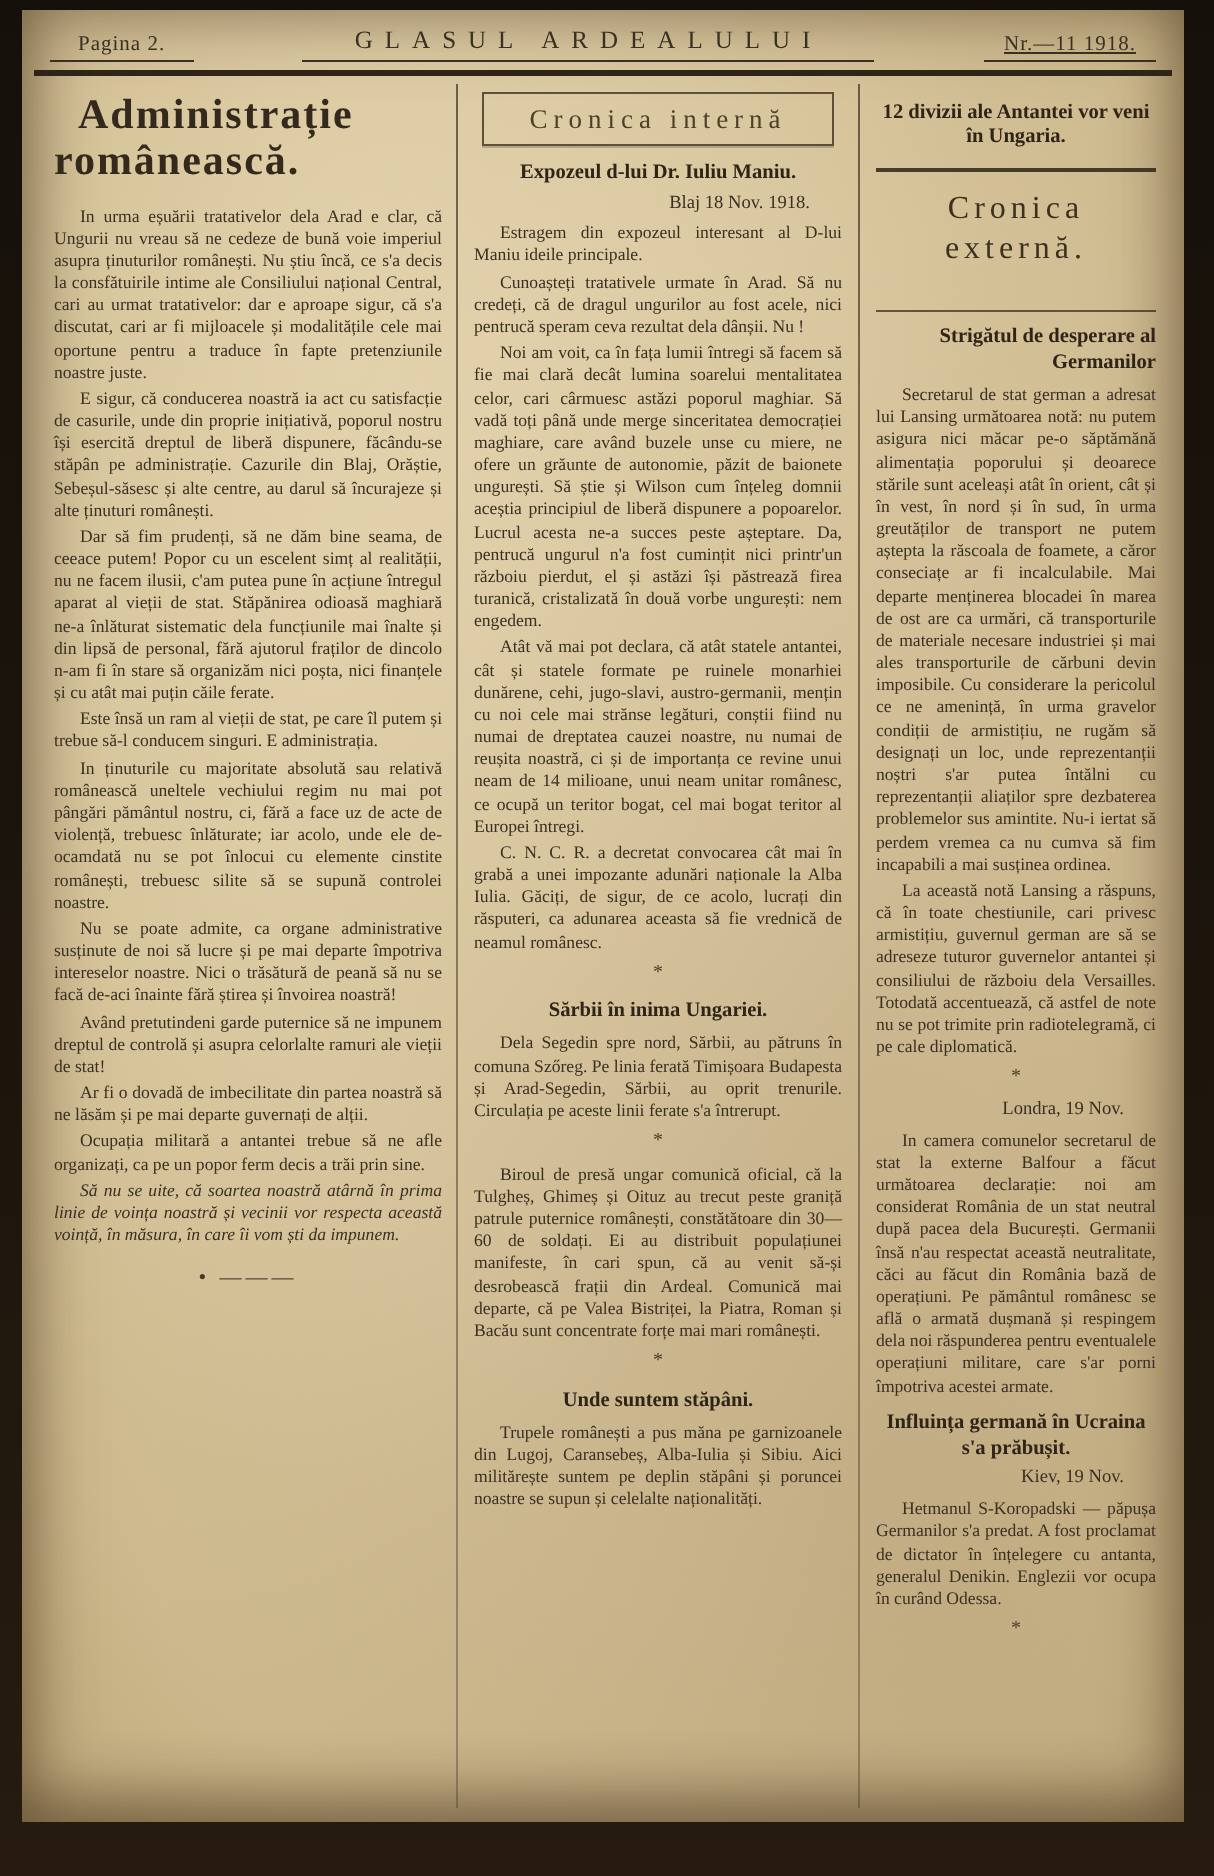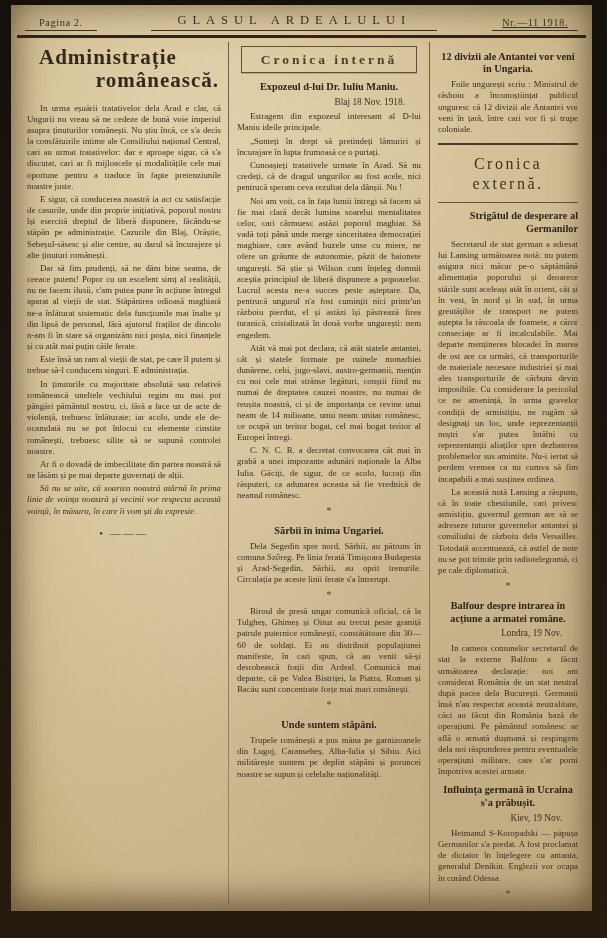--- a/index.html
+++ b/index.html
@@ -33,37 +33,36 @@
   .col{overflow:hidden;font-size:8.8px;line-height:1.27;text-align:justify;}
   .col-left{width:194px;padding:2px 7px 0 10px;}
   .col-mid{width:184px;padding:2px 8px 0 8px;}
   .col-right{flex:1;padding:2px 8px 0 8px;}
   .colrule{width:1px;background:linear-gradient(180deg,rgba(58,48,34,.7),rgba(58,48,34,.35));}
   .para{margin:0 0 2px 0;text-indent:13px;}
   .para.em{font-style:italic;}
   
   .lc-title{font-size:21px;line-height:1.12;margin:2px 0 10px 0;color:#33291c;}
   .lc-title .l1{display:block;text-align:left;padding-left:12px;letter-spacing:1px;}
-  .lc-title .l2{display:block;text-align:right;padding-right:2px;letter-spacing:1px;}
+  .lc-title .l2{display:block;padding-right:2px;letter-spacing:1px;}
   .end-mark{text-align:center;font-size:11px;letter-spacing:2px;margin-top:10px;color:#443827;}
   
   .section-box{
     border:1px solid rgba(62,50,34,.8);
     margin:2px 4px 8px 4px;padding:4px 4px;
     text-align:center;font-size:13.5px;letter-spacing:3px;color:#4e4029;
     box-shadow:0 1px 0 rgba(62,50,34,.25);
-    font-weight:bold;
   }
   .art-heading{font-weight:bold;text-align:center;font-size:10.3px;line-height:1.25;margin:7px 0 3px 0;color:#2e2517;text-indent:0;}
   .art-heading.left-set{text-align:right;}
   .dateline{text-align:right;padding-right:16px;font-size:9.3px;margin:0 0 3px 0;}
   .sep{text-align:center;font-size:10px;margin:4px 0;color:#4e4029;}
   
   .ext-rule{height:1.5px;background:rgba(46,37,23,.85);margin:8px 0 0 0;}
-  .ext-title{text-align:center;font-size:16px;letter-spacing:2.5px;color:#3c311f;margin:9px 0 8px 0;}
+  .ext-title{text-align:center;font-size:16px;letter-spacing:2.5px;color:#3c311f;margin:9px 0 20px 0;}
   .ext-underline{height:1px;background:rgba(46,37,23,.7);margin:0 0 7px 0;}
 </style>
 </head>
 <body>
 
 <div class="photo">
   <div class="paper">
 
     <div class="masthead-row">
       <span class="pg">Pagina 2.</span>
@@ -78,36 +77,38 @@
         <h1 class="lc-title">
           <span class="l1">Administrație</span>
           <span class="l2">românească.</span>
         </h1>
         <div>
             <p class="para">In urma eșuării tratativelor dela Arad e clar, că Ungurii nu vreau să ne cedeze de bună voie imperiul asupra ținuturilor românești. Nu știu încă, ce s'a decis la consfătuirile intime ale Consiliului național Central, cari au urmat tratativelor: dar e aproape sigur, că s'a discutat, cari ar fi mijloacele și modalitățile cele mai oportune pentru a traduce în fapte pretenziunile noastre juste.</p>
             <p class="para">E sigur, că conducerea noastră ia act cu satisfacție de casurile, unde din proprie inițiativă, poporul nostru își esercită dreptul de liberă dispunere, făcându-se stăpân pe administrație. Cazurile din Blaj, Orăștie, Sebeșul-săsesc și alte centre, au darul să încurajeze și alte ținuturi românești.</p>
             <p class="para">Dar să fim prudenți, să ne dăm bine seama, de ceeace putem! Popor cu un escelent simț al realității, nu ne facem ilusii, c'am putea pune în acțiune întregul aparat al vieții de stat. Stăpănirea odioasă maghiară ne-a înlăturat sistematic dela funcțiunile mai înalte și din lipsă de personal, fără ajutorul fraților de dincolo n-am fi în stare să organizăm nici poșta, nici finanțele și cu atât mai puțin căile ferate.</p>
             <p class="para">Este însă un ram al vieții de stat, pe care îl putem și trebue să-l conducem singuri. E administrația.</p>
             <p class="para">In ținuturile cu majoritate absolută sau relativă românească uneltele vechiului regim nu mai pot pângări pământul nostru, ci, fără a face uz de acte de violență, trebuesc înlăturate; iar acolo, unde ele de-ocamdată nu se pot înlocui cu elemente cinstite românești, trebuesc silite să se supună controlei noastre.</p>
+            <p class="para">Nu se poate admite, ca organe administrative susținute de noi să lucre și pe mai departe împotriva intereselor noastre. Nici o trăsătură de peană să nu se facă de-aci înainte fără știrea și învoirea noastră!</p>
+            <p class="para">Având pretutindeni garde puternice să ne impunem dreptul de controlă și asupra celorlalte ramuri ale vieții de stat!</p>
             <p class="para">Ar fi o dovadă de imbecilitate din partea noastră să ne lăsăm și pe mai departe guvernați de alții.</p>
-            <p class="para em">Să nu se uite, că soartea noastră atârnă în prima linie de voința noastră și vecinii vor respecta această voință, în măsura, în care îi vom ști da expresie.</p>
+            <p class="para">Ocupația militară a antantei trebue să ne afle organizați, ca pe un popor ferm decis a trăi prin sine.</p>
+            <p class="para em">Să nu se uite, că soartea noastră atârnă în prima linie de voința noastră și vecinii vor respecta această voință, în măsura, în care îi vom ști da impunem.</p>
           </div>
         <div class="end-mark">•   ———</div>
       </section>
 
       <div class="colrule"></div>
 
       <section class="col col-mid">
         <div class="section-box">Cronica internă</div>
 
         <h2 class="art-heading">Expozeul d-lui Dr. Iuliu Maniu.</h2>
         <p class="dateline">Blaj 18 Nov. 1918.</p>
         <div>
             <p class="para">Estragem din expozeul interesant al D-lui Maniu ideile principale.</p>
-            <p class="para">„Sunteți în drept să pretindeți lămuriri și încurajare în lupta frumoasă ce o purtați.</p>
             <p class="para">Cunoașteți tratativele urmate în Arad. Să nu credeți, că de dragul ungurilor au fost acele, nici pentrucă speram ceva rezultat dela dânșii. Nu !</p>
             <p class="para">Noi am voit, ca în fața lumii întregi să facem să fie mai clară decât lumina soarelui mentalitatea celor, cari cârmuesc astăzi poporul maghiar. Să vadă toți până unde merge sinceritatea democrației maghiare, care având buzele unse cu miere, ne ofere un grăunte de autonomie, păzit de baionete ungurești. Să știe și Wilson cum înțeleg domnii aceștia principiul de liberă dispunere a popoarelor. Lucrul acesta ne-a succes peste așteptare. Da, pentrucă ungurul n'a fost cumințit nici printr'un războiu pierdut, el și astăzi își păstrează firea turanică, cristalizată în două vorbe ungurești: nem engedem.</p>
             <p class="para">Atât vă mai pot declara, că atât statele antantei, cât și statele formate pe ruinele monarhiei dunărene, cehi, jugo-slavi, austro-germanii, mențin cu noi cele mai strănse legături, conștii fiind nu numai de dreptatea cauzei noastre, nu numai de reușita noastră, ci și de importanța ce revine unui neam de 14 milioane, unui neam unitar românesc, ce ocupă un teritor bogat, cel mai bogat teritor al Europei întregi.</p>
             <p class="para">C. N. C. R. a decretat convocarea cât mai în grabă a unei impozante adunări naționale la Alba Iulia. Găciți, de sigur, de ce acolo, lucrați din răsputeri, ca adunarea aceasta să fie vrednică de neamul românesc.</p>
           </div>
         <div class="sep">*</div>
 
         <h2 class="art-heading">Sărbii în inima Ungariei.</h2>
         <div>
             <p class="para">Dela Segedin spre nord, Sărbii, au pătruns în comuna Szőreg. Pe linia ferată Timișoara Budapesta și Arad-Segedin, Sărbii, au oprit trenurile. Circulația pe aceste linii ferate s'a întrerupt.</p>
@@ -122,36 +123,32 @@
         <h2 class="art-heading">Unde suntem stăpâni.</h2>
         <div>
             <p class="para">Trupele românești a pus măna pe garnizoanele din Lugoj, Caransebeș, Alba-Iulia și Sibiu. Aici militărește suntem pe deplin stăpâni și poruncei noastre se supun și celelalte naționalități.</p>
           </div>
       </section>
 
       <div class="colrule"></div>
 
       <section class="col col-right">
         <h2 class="art-heading">12 divizii ale Antantei vor veni în Ungaria.</h2>
-        <div>
-            <p class="para">Foile ungurești scriu : Ministrul de răsboiu a încunoștiințat publicul unguresc că 12 divizii ale Antantei vor veni în țară, între cari vor fi și trupe coloniale.</p>
-          </div>
 
         <div class="ext-rule"></div>
         <div class="ext-title">Cronica externă.</div>
         <div class="ext-underline"></div>
 
         <h2 class="art-heading left-set">Strigătul de desperare al Germanilor</h2>
         <div>
             <p class="para">Secretarul de stat german a adresat lui Lansing următoarea notă: nu putem asigura nici măcar pe-o săptămănă alimentația poporului și deoarece stările sunt aceleași atât în orient, cât și în vest, în nord și în sud, în urma greutăților de transport ne putem aștepta la răscoala de foamete, a căror conseciațe ar fi incalculabile. Mai departe menținerea blocadei în marea de ost are ca urmări, că transporturile de materiale necesare industriei și mai ales transporturile de cărbuni devin imposibile. Cu considerare la pericolul ce ne amenință, în urma gravelor condiții de armistițiu, ne rugăm să designați un loc, unde reprezentanții noștri s'ar putea întălni cu reprezentanții aliaților spre dezbaterea problemelor sus amintite. Nu-i iertat să perdem vremea ca nu cumva să fim incapabili a mai susținea ordinea.</p>
             <p class="para">La această notă Lansing a răspuns, că în toate chestiunile, cari privesc armistițiu, guvernul german are să se adreseze tuturor guvernelor antantei și consiliului de războiu dela Versailles. Totodată accentuează, că astfel de note nu se pot trimite prin radiotelegramă, ci pe cale diplomatică.</p>
           </div>
         <div class="sep">*</div>
 
-        <h2 class="art-heading">Balfour despre intrarea în acțiune a armatei române.</h2>
         <p class="dateline">Londra, 19 Nov.</p>
         <div>
             <p class="para">In camera comunelor secretarul de stat la externe Balfour a făcut următoarea declarație: noi am considerat România de un stat neutral după pacea dela București. Germanii însă n'au respectat această neutralitate, căci au făcut din România bază de operațiuni. Pe pământul românesc se află o armată dușmană și respingem dela noi răspunderea pentru eventualele operațiuni militare, care s'ar porni împotriva acestei armate.</p>
           </div>
 
         <h2 class="art-heading">Influința germană în Ucraina s'a prăbușit.</h2>
         <p class="dateline">Kiev, 19 Nov.</p>
         <div>
             <p class="para">Hetmanul S-Koropadski — păpușa Germanilor s'a predat. A fost proclamat de dictator în înțelegere cu antanta, generalul Denikin. Englezii vor ocupa în curând Odessa.</p>
           </div>

